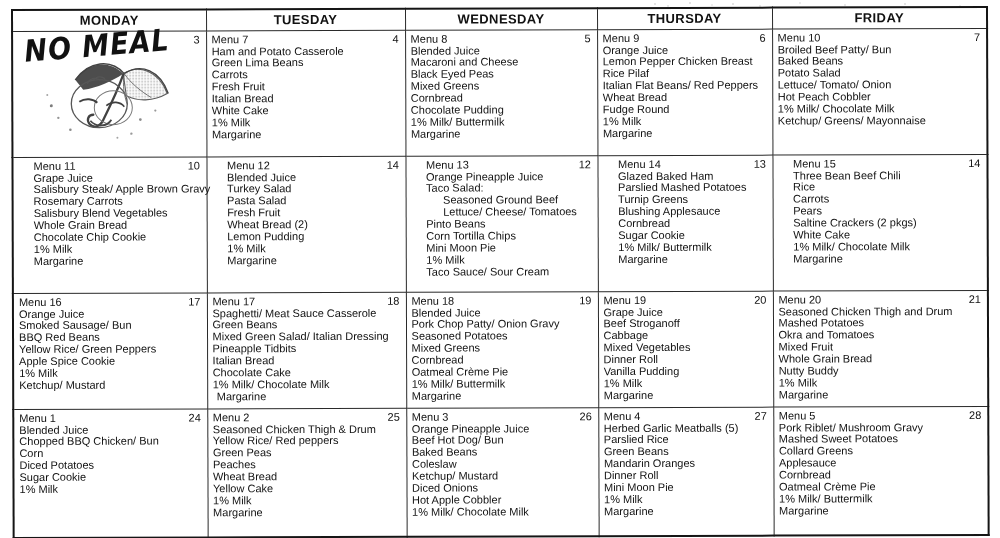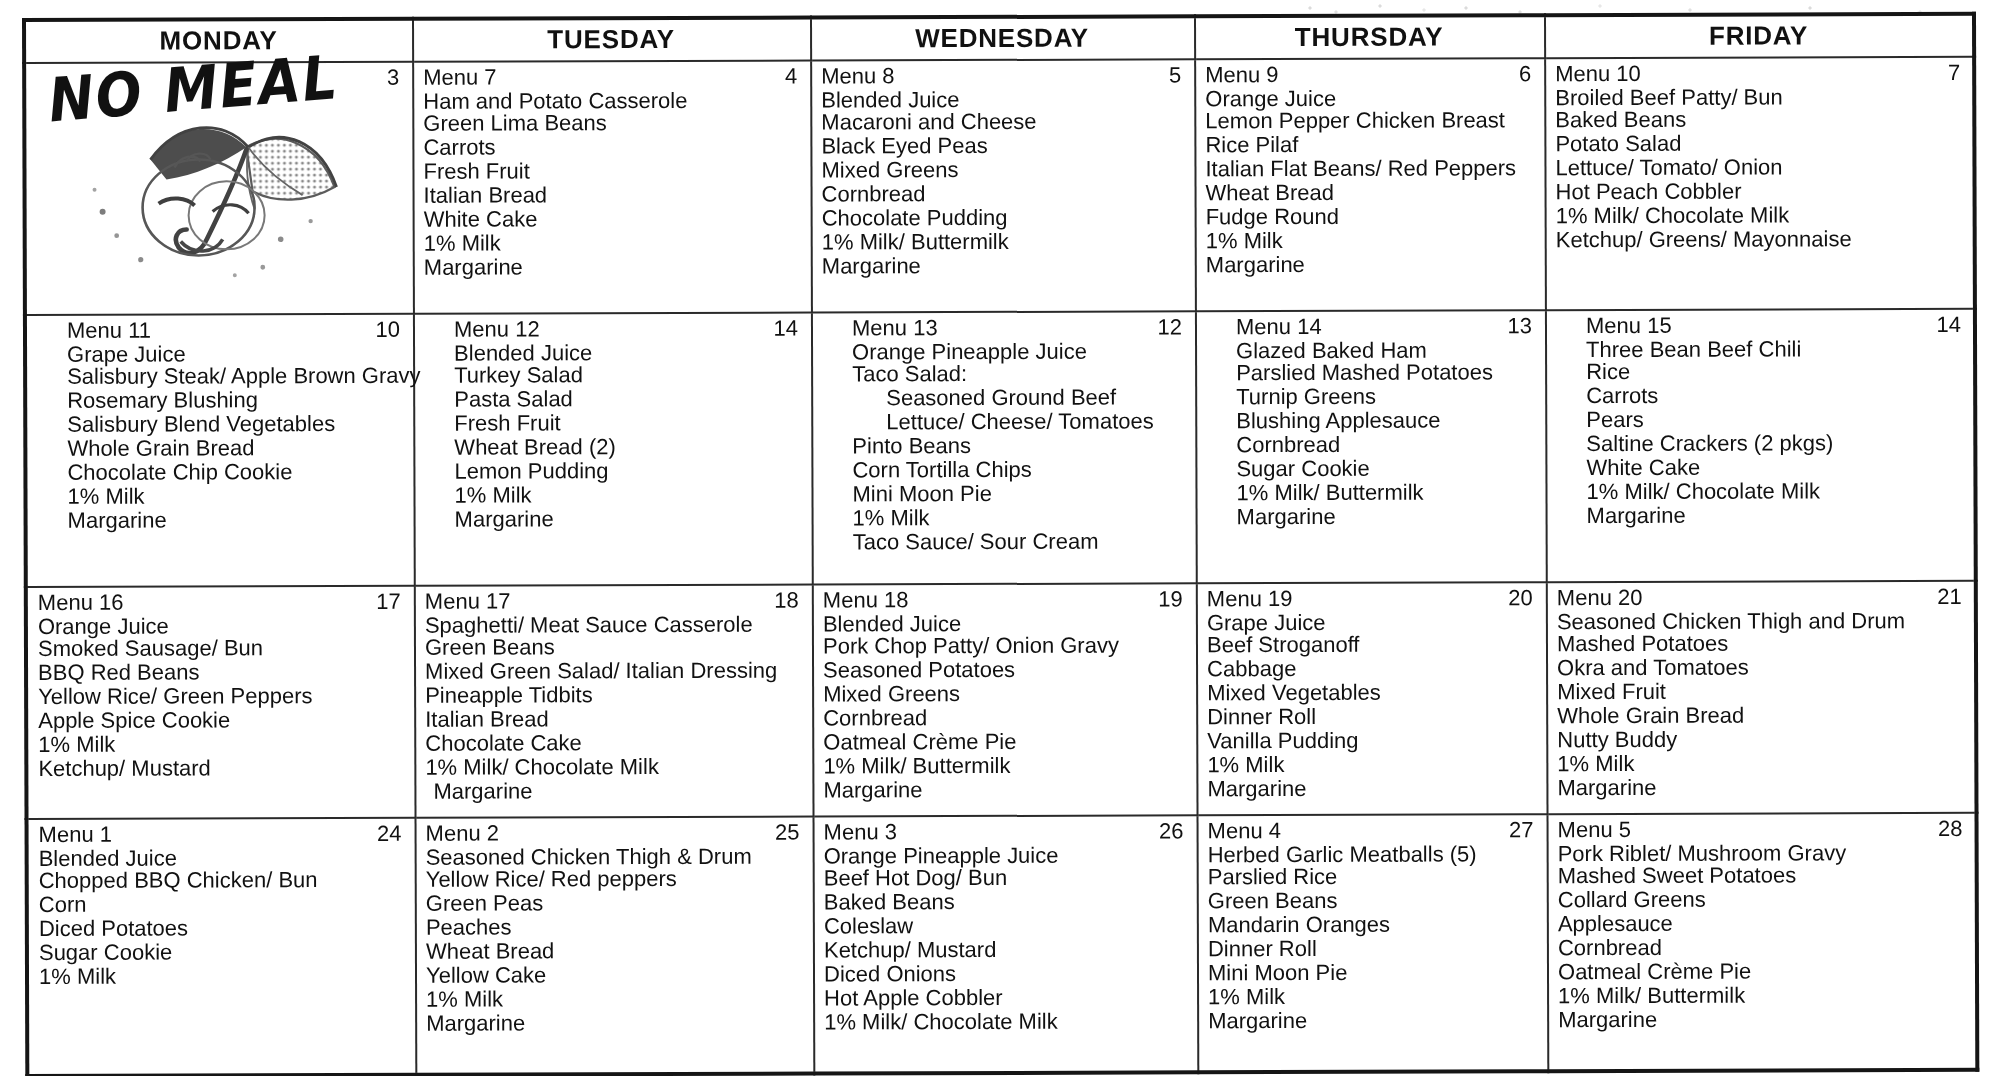--- a/index.html
+++ b/index.html
@@ -274,21 +274,21 @@
         </tr>
         <tr class="week-row-2">
           <td class="day-cell">
             <div class="cell-top">
               <span class="menu-title">Menu 11</span>
               <span class="day-num">10</span>
             </div>
             <ul class="item-list">
               <li>Grape Juice</li>
               <li>Salisbury Steak/ Apple Brown Gravy</li>
-              <li>Rosemary Blushing</li>
+              <li>Rosemary Carrots</li>
               <li>Salisbury Blend Vegetables</li>
               <li>Whole Grain Bread</li>
               <li>Chocolate Chip Cookie</li>
               <li>1% Milk</li>
               <li>Margarine</li>
             </ul>
           </td>
           <td class="day-cell">
             <div class="cell-top">
               <span class="menu-title">Menu 12</span>

